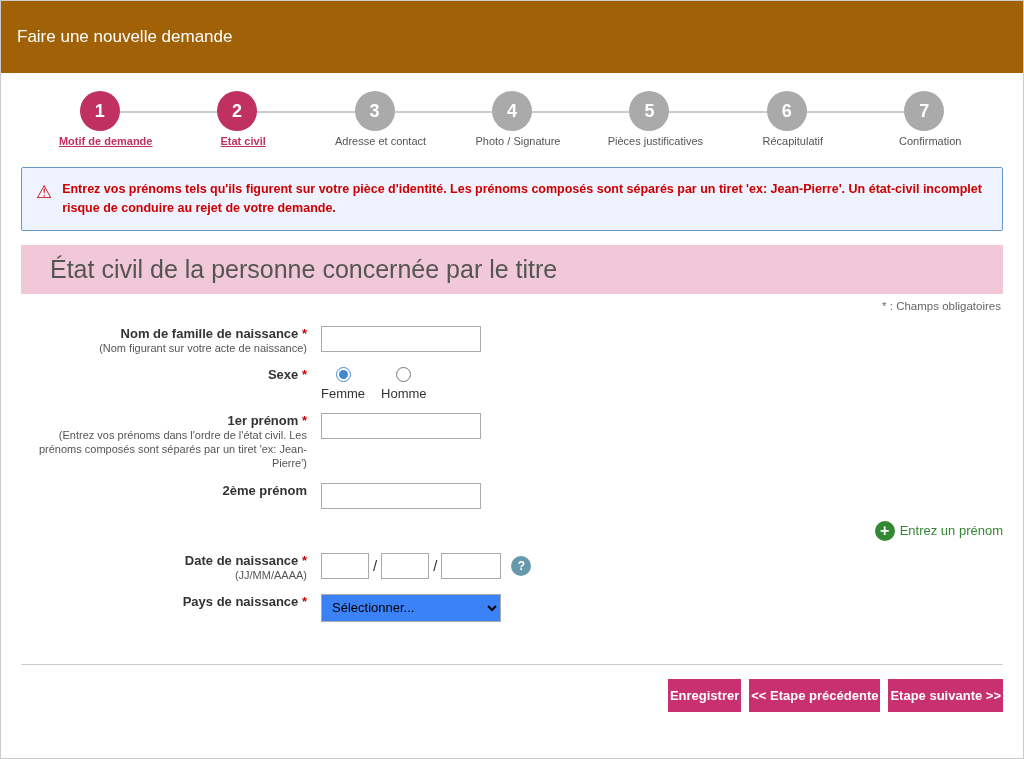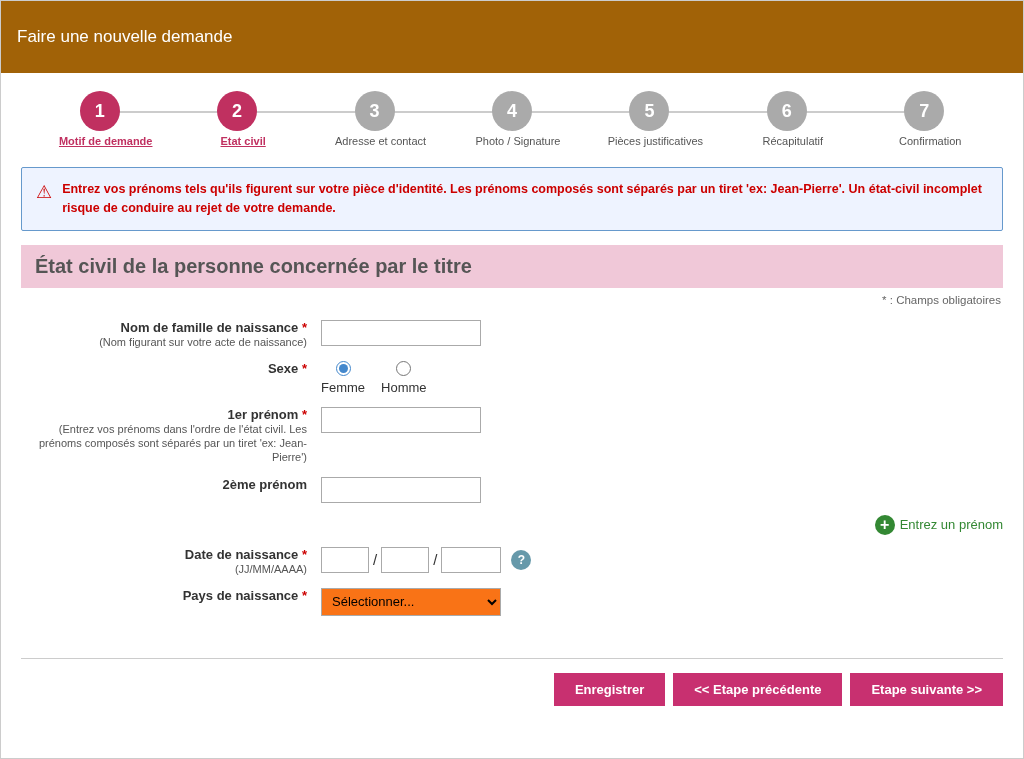--- a/index.html
+++ b/index.html
@@ -96,24 +96,24 @@
     }
     .alert-text {
       color: #cc0000;
       font-weight: bold;
       font-size: 12.5px;
       line-height: 1.5;
     }
     .section-header {
       background: #f0c8d8;
       margin: 14px 20px 6px 20px;
-      padding: 10px 14px;
-      font-size: 20px;
+      padding: 10px 29px;
+      font-size: 25px;
       color: #555;
-      font-weight: bold;
+      font-weight: normal;
     }
     .required-note {
       text-align: right;
       margin: 0 22px 10px 0;
       font-size: 11.5px;
       color: #666;
     }
     .form-area {
       padding: 4px 20px 10px 20px;
     }
@@ -223,35 +223,35 @@
       justify-content: center;
       font-weight: bold;
       flex-shrink: 0;
     }
     select {
       border: 1px solid #aaa;
       padding: 4px 6px;
       font-size: 13px;
       height: 28px;
       width: 180px;
-      background: #f97316;
+      background: #3b82f6;
     }
     .divider {
       border: none;
       border-top: 1px solid #ccc;
       margin: 20px 20px 14px 20px;
     }
     .footer-buttons {
       display: flex;
       justify-content: flex-end;
       padding: 0 20px 20px 20px;
       gap: 8px;
     }
     .btn {
-      padding: 9px 21px;
+      padding: 9px 2px;
       font-size: 13px;
       font-weight: bold;
       cursor: pointer;
       border: none;
       color: #fff;
       background: #c83070;
     }
   </style>
 </head>
 <body>

